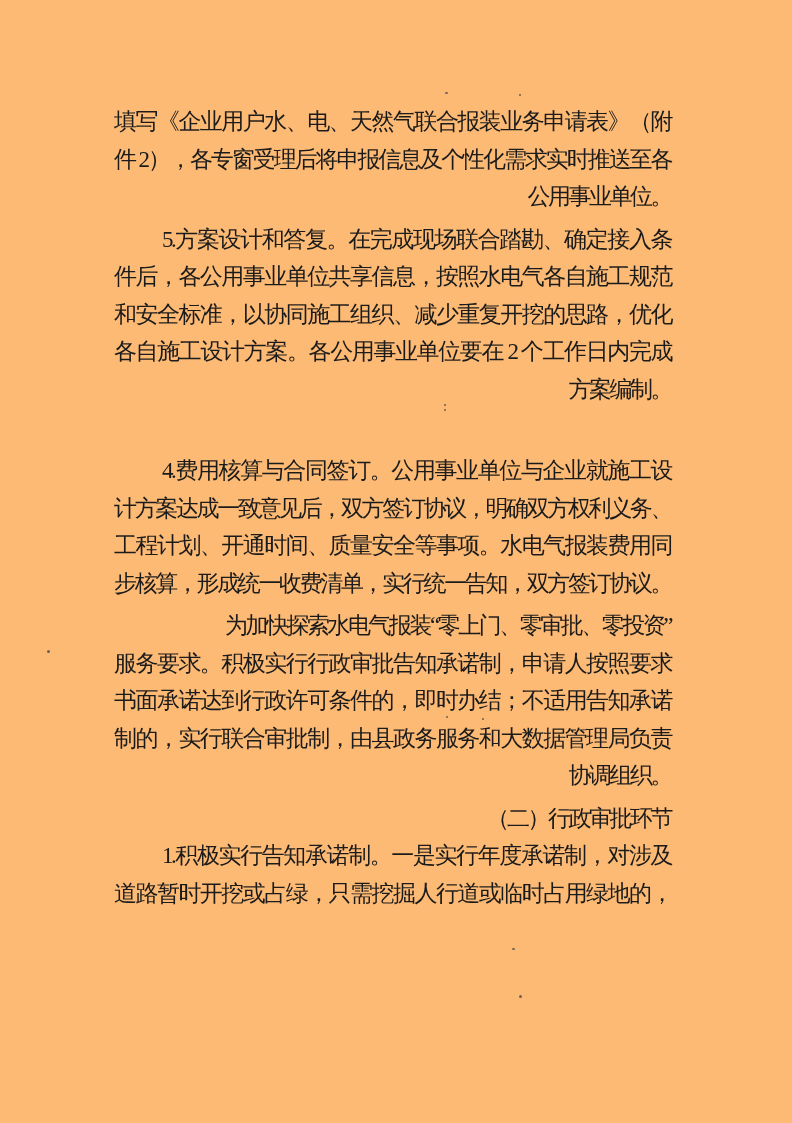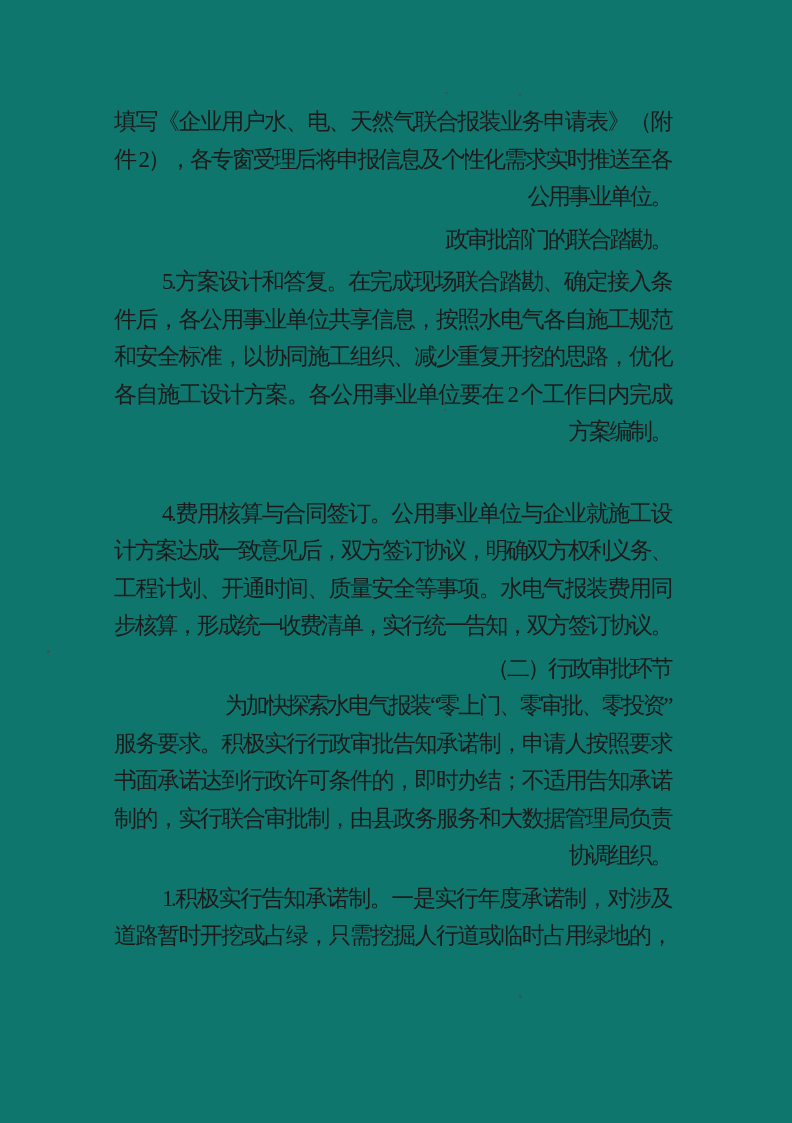--- a/index.html
+++ b/index.html
@@ -5,21 +5,21 @@
   html, body {
     margin: 0;
     padding: 0;
     background: #e8e8e8;
   }
   .page {
     position: relative;
     width: 792px;
     height: 1123px;
     margin: 0 auto;
-    background: #0f766e;
+    background: #fdba74;
     overflow: hidden;
     font-family: "Liberation Serif", "DejaVu Serif", serif;
   }
   .doc-body {
     position: absolute;
     left: 114px;
     top: 103px;
     width: 557px;
     color: #1b1b1b;
     font-size: 23px;
@@ -54,44 +54,43 @@
 <body>
 
 <div class="page">
   <div class="doc-body">
       <div class="para">
         <div class="line fill">填写《企业用户水、电、天然气联合报装业务申请表》（附</div>
         <div class="line fill">件 2），各专窗受理后将申报信息及个性化需求实时推送至各</div>
         <div class="line">公用事业单位。</div>
       </div>
       <div class="para">
-        <div class="line">政审批部门的联合踏勘。</div>
       </div>
       <div class="para">
         <div class="line fill" style="text-indent: 48px;">5.方案设计和答复。在完成现场联合踏勘、确定接入条</div>
         <div class="line fill">件后，各公用事业单位共享信息，按照水电气各自施工规范</div>
         <div class="line fill">和安全标准，以协同施工组织、减少重复开挖的思路，优化</div>
         <div class="line fill">各自施工设计方案。各公用事业单位要在 2 个工作日内完成</div>
         <div class="line">方案编制。</div>
       </div>
       <div class="para">
         <div class="line fill" style="text-indent: 48px; margin-top: 44px;">4.费用核算与合同签订。公用事业单位与企业就施工设</div>
         <div class="line fill">计方案达成一致意见后，双方签订协议，明确双方权利义务、</div>
         <div class="line fill">工程计划、开通时间、质量安全等事项。水电气报装费用同</div>
         <div class="line fill">步核算，形成统一收费清单，实行统一告知，双方签订协议。</div>
       </div>
-      <div class="para heading">
-        <div class="line" style="text-indent: 24px;">（二）行政审批环节</div>
-      </div>
       <div class="para">
         <div class="line" style="text-indent: 58px;">为加快探索水电气报装“零上门、零审批、零投资”</div>
         <div class="line fill">服务要求。积极实行行政审批告知承诺制，申请人按照要求</div>
         <div class="line fill">书面承诺达到行政许可条件的，即时办结；不适用告知承诺</div>
         <div class="line fill">制的，实行联合审批制，由县政务服务和大数据管理局负责</div>
         <div class="line">协调组织。</div>
+      </div>
+      <div class="para heading">
+        <div class="line" style="text-indent: 24px;">（二）行政审批环节</div>
       </div>
       <div class="para">
         <div class="line fill" style="text-indent: 48px;">1.积极实行告知承诺制。一是实行年度承诺制，对涉及</div>
         <div class="line fill">道路暂时开挖或占绿，只需挖掘人行道或临时占用绿地的，</div>
       </div>
     </div>
 <div class="speck" style="left: 445px; top: 92px; width: 3px; height: 2px;"></div>
     <div class="speck" style="left: 519px; top: 94px; width: 2px; height: 2px;"></div>
     <div class="speck" style="left: 444px; top: 404px; width: 2px; height: 2px;"></div>
     <div class="speck" style="left: 444px; top: 409px; width: 2px; height: 2px;"></div>

